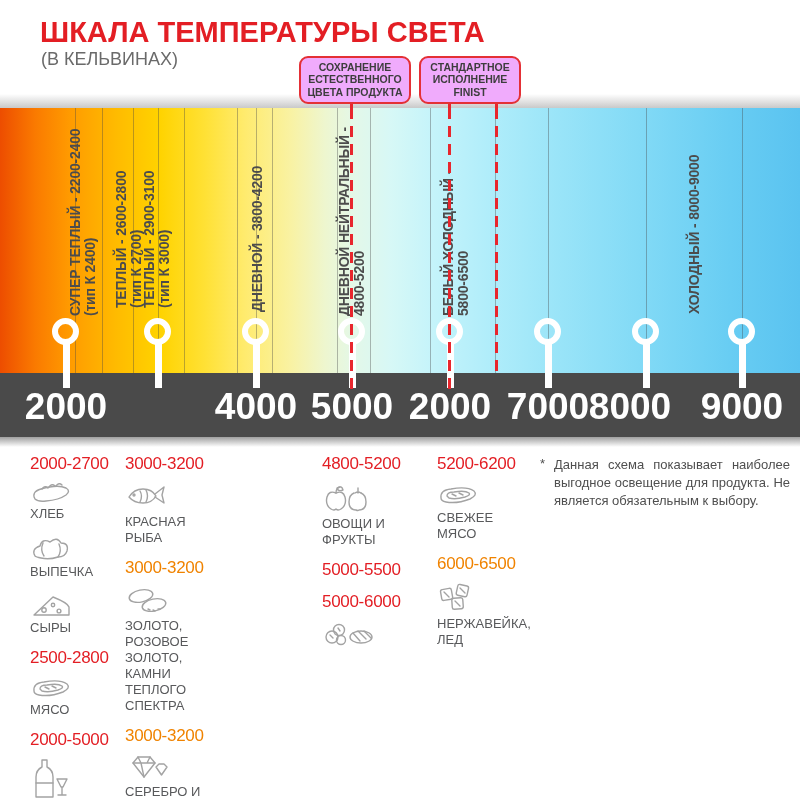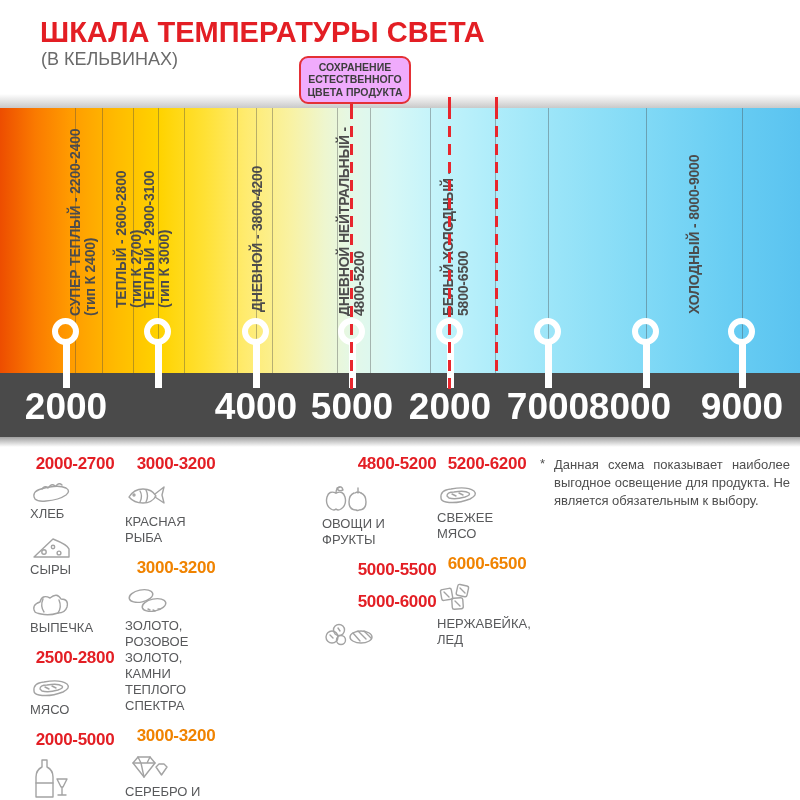--- a/index.html
+++ b/index.html
@@ -41,21 +41,21 @@
   .stem{position:absolute;top:343px;width:7px;height:45px;background:#fff;z-index:3;}
 
   
   .scalebar{position:absolute;left:0;top:373px;width:800px;height:64px;background:#4a4a4a;}
   .barshadow{position:absolute;left:0;top:437px;width:800px;height:10px;
              background:linear-gradient(180deg,#9f9f9f 0,#ffffff 100%);}
   .tick{position:absolute;top:386px;transform:translateX(-50%);font-size:37px;font-weight:bold;color:#fff;z-index:5;}
 
   
   .col{position:absolute;top:450px;}
-  .range{font-size:17px;font-weight:bold;letter-spacing:-0.3px;margin:12px 0 7px 0;text-align:center;}
+  .range{font-size:17px;font-weight:normal;letter-spacing:-0.3px;margin:12px 0 7px 0;}
   .block:first-child .range{margin-top:4px;}
   .tone-red .range{color:#e31e24;}
   .tone-orange .range{color:#f08300;}
   .item{margin-bottom:11px;}
   .item svg{display:block;margin-bottom:3px;stroke:#a3a3a3;stroke-width:1.4;fill:none;
             stroke-linecap:round;stroke-linejoin:round;}
   .ilabel{font-size:13px;color:#58595b;line-height:16px;white-space:pre-line;}
 
   
   .footnote{position:absolute;left:540px;top:456px;width:250px;display:flex;z-index:2;}
@@ -113,20 +113,25 @@
     <div>5800-6500</div>
   </div>
   <div class="zone" style="left:687px;top:314px">
     <div>ХОЛОДНЫЙ - 8000-9000</div>
   </div>
 
   <div class="callout" style="left:299px;width:108px;height:44px">
     <div class="callout-text">СОХРАНЕНИЕ
 ЕСТЕСТВЕННОГО
 ЦВЕТА ПРОДУКТА</div>
+  </div>
+  <div class="callout" style="left:419px;width:98px;height:44px">
+    <div class="callout-text">СТАНДАРТНОЕ
+ИСПОЛНЕНИЕ
+FINIST</div>
   </div>
   <div class="stub" style="left:350px"></div>
   <div class="stub" style="left:448px"></div>
   <div class="stub" style="left:495px"></div>
   <div class="redline" style="left:350px;top:108px;height:282px"></div>
   <div class="redline" style="left:448px;top:108px;height:282px"></div>
   <div class="redline" style="left:495px;top:108px;height:266px"></div>
 
   <div class="scalebar"></div>
   <div class="barshadow"></div>
@@ -160,34 +165,34 @@
     <div class="block tone-red">
       <div class="range">2000-2700</div>
       <div class="item">
         <svg width="40" height="22" viewBox="0 0 40 22">
             <path d="M5 18 Q1 11 11 8 Q28 3 36 7 Q41 10 36 14 Q29 19 16 20 Q8 21 5 18 Z"></path>
             <path d="M12 8 q3 -4 6 -1 M19 6 q3 -4 6 -1 M26 5 q3 -4 6 -1"></path>
           </svg>
         <div class="ilabel">ХЛЕБ</div>
       </div>
       <div class="item">
+        <svg width="42" height="28" viewBox="0 0 42 28">
+            <path d="M5 23 q-4 -7 5 -10 q2 -8 10 -4 q7 -6 11 1 q8 0 6 8 q-2 6 -9 6 q-9 3 -17 1 q-5 -1 -6 -2 z"></path>
+            <path d="M13 10 q-3 7 1 13 M29 11 q3 7 -1 13"></path>
+          </svg>
+        <div class="ilabel">ВЫПЕЧКА</div>
+      </div>
+      <div class="item">
         <svg width="42" height="26" viewBox="0 0 42 26">
             <path d="M4 24 L23 6 Q38 12 39 16 L39 24 Z"></path>
             <circle cx="14" cy="19" r="2.2"></circle>
             <circle cx="23" cy="14" r="1.7"></circle>
             <circle cx="29" cy="20" r="1.9"></circle>
           </svg>
         <div class="ilabel">СЫРЫ</div>
-      </div>
-      <div class="item">
-        <svg width="42" height="28" viewBox="0 0 42 28">
-            <path d="M5 23 q-4 -7 5 -10 q2 -8 10 -4 q7 -6 11 1 q8 0 6 8 q-2 6 -9 6 q-9 3 -17 1 q-5 -1 -6 -2 z"></path>
-            <path d="M13 10 q-3 7 1 13 M29 11 q3 7 -1 13"></path>
-          </svg>
-        <div class="ilabel">ВЫПЕЧКА</div>
       </div>
     </div>
     <div class="block tone-red">
       <div class="range">2500-2800</div>
       <div class="item">
         <svg width="42" height="24" viewBox="0 0 42 24">
             <path d="M4 16 Q3 8 14 7 Q30 4 37 9 Q41 13 33 17 Q20 22 9 20 Q4 19 4 16 Z"></path>
             <path d="M10 14 Q10 10 17 10 Q28 8 32 11 Q34 13 28 15 Q18 18 12 16 Z"></path>
             <path d="M15 12 l4 2 M22 11 l4 2"></path>
           </svg>

